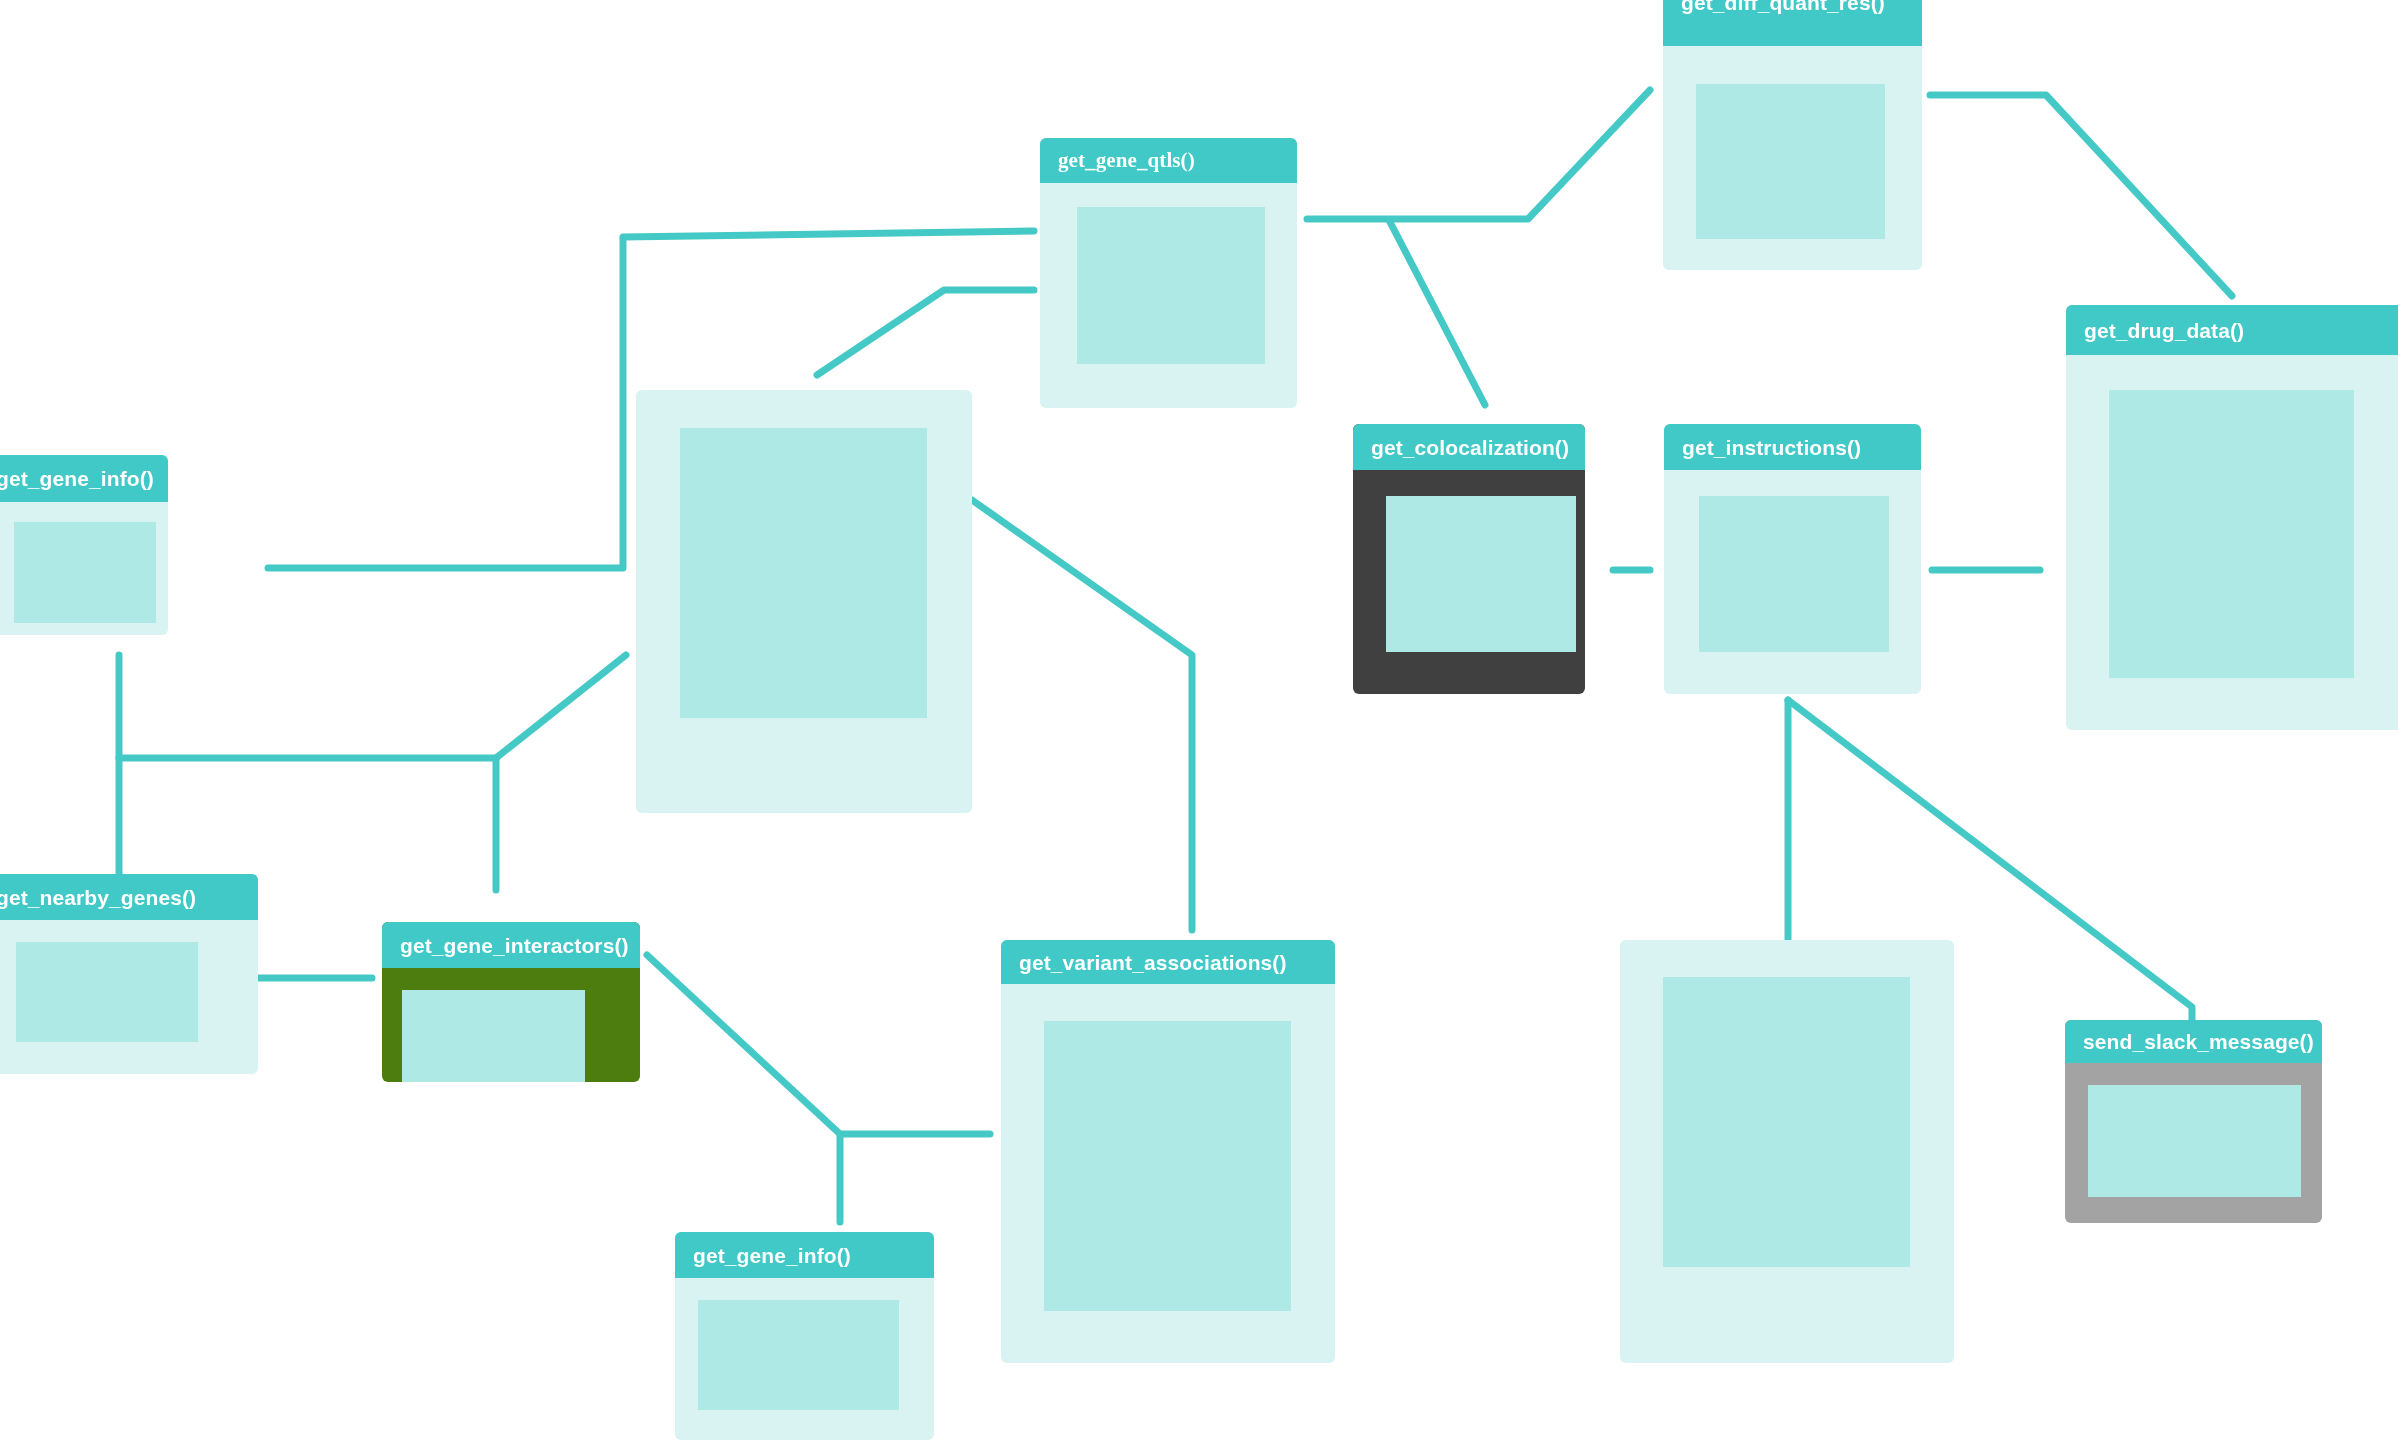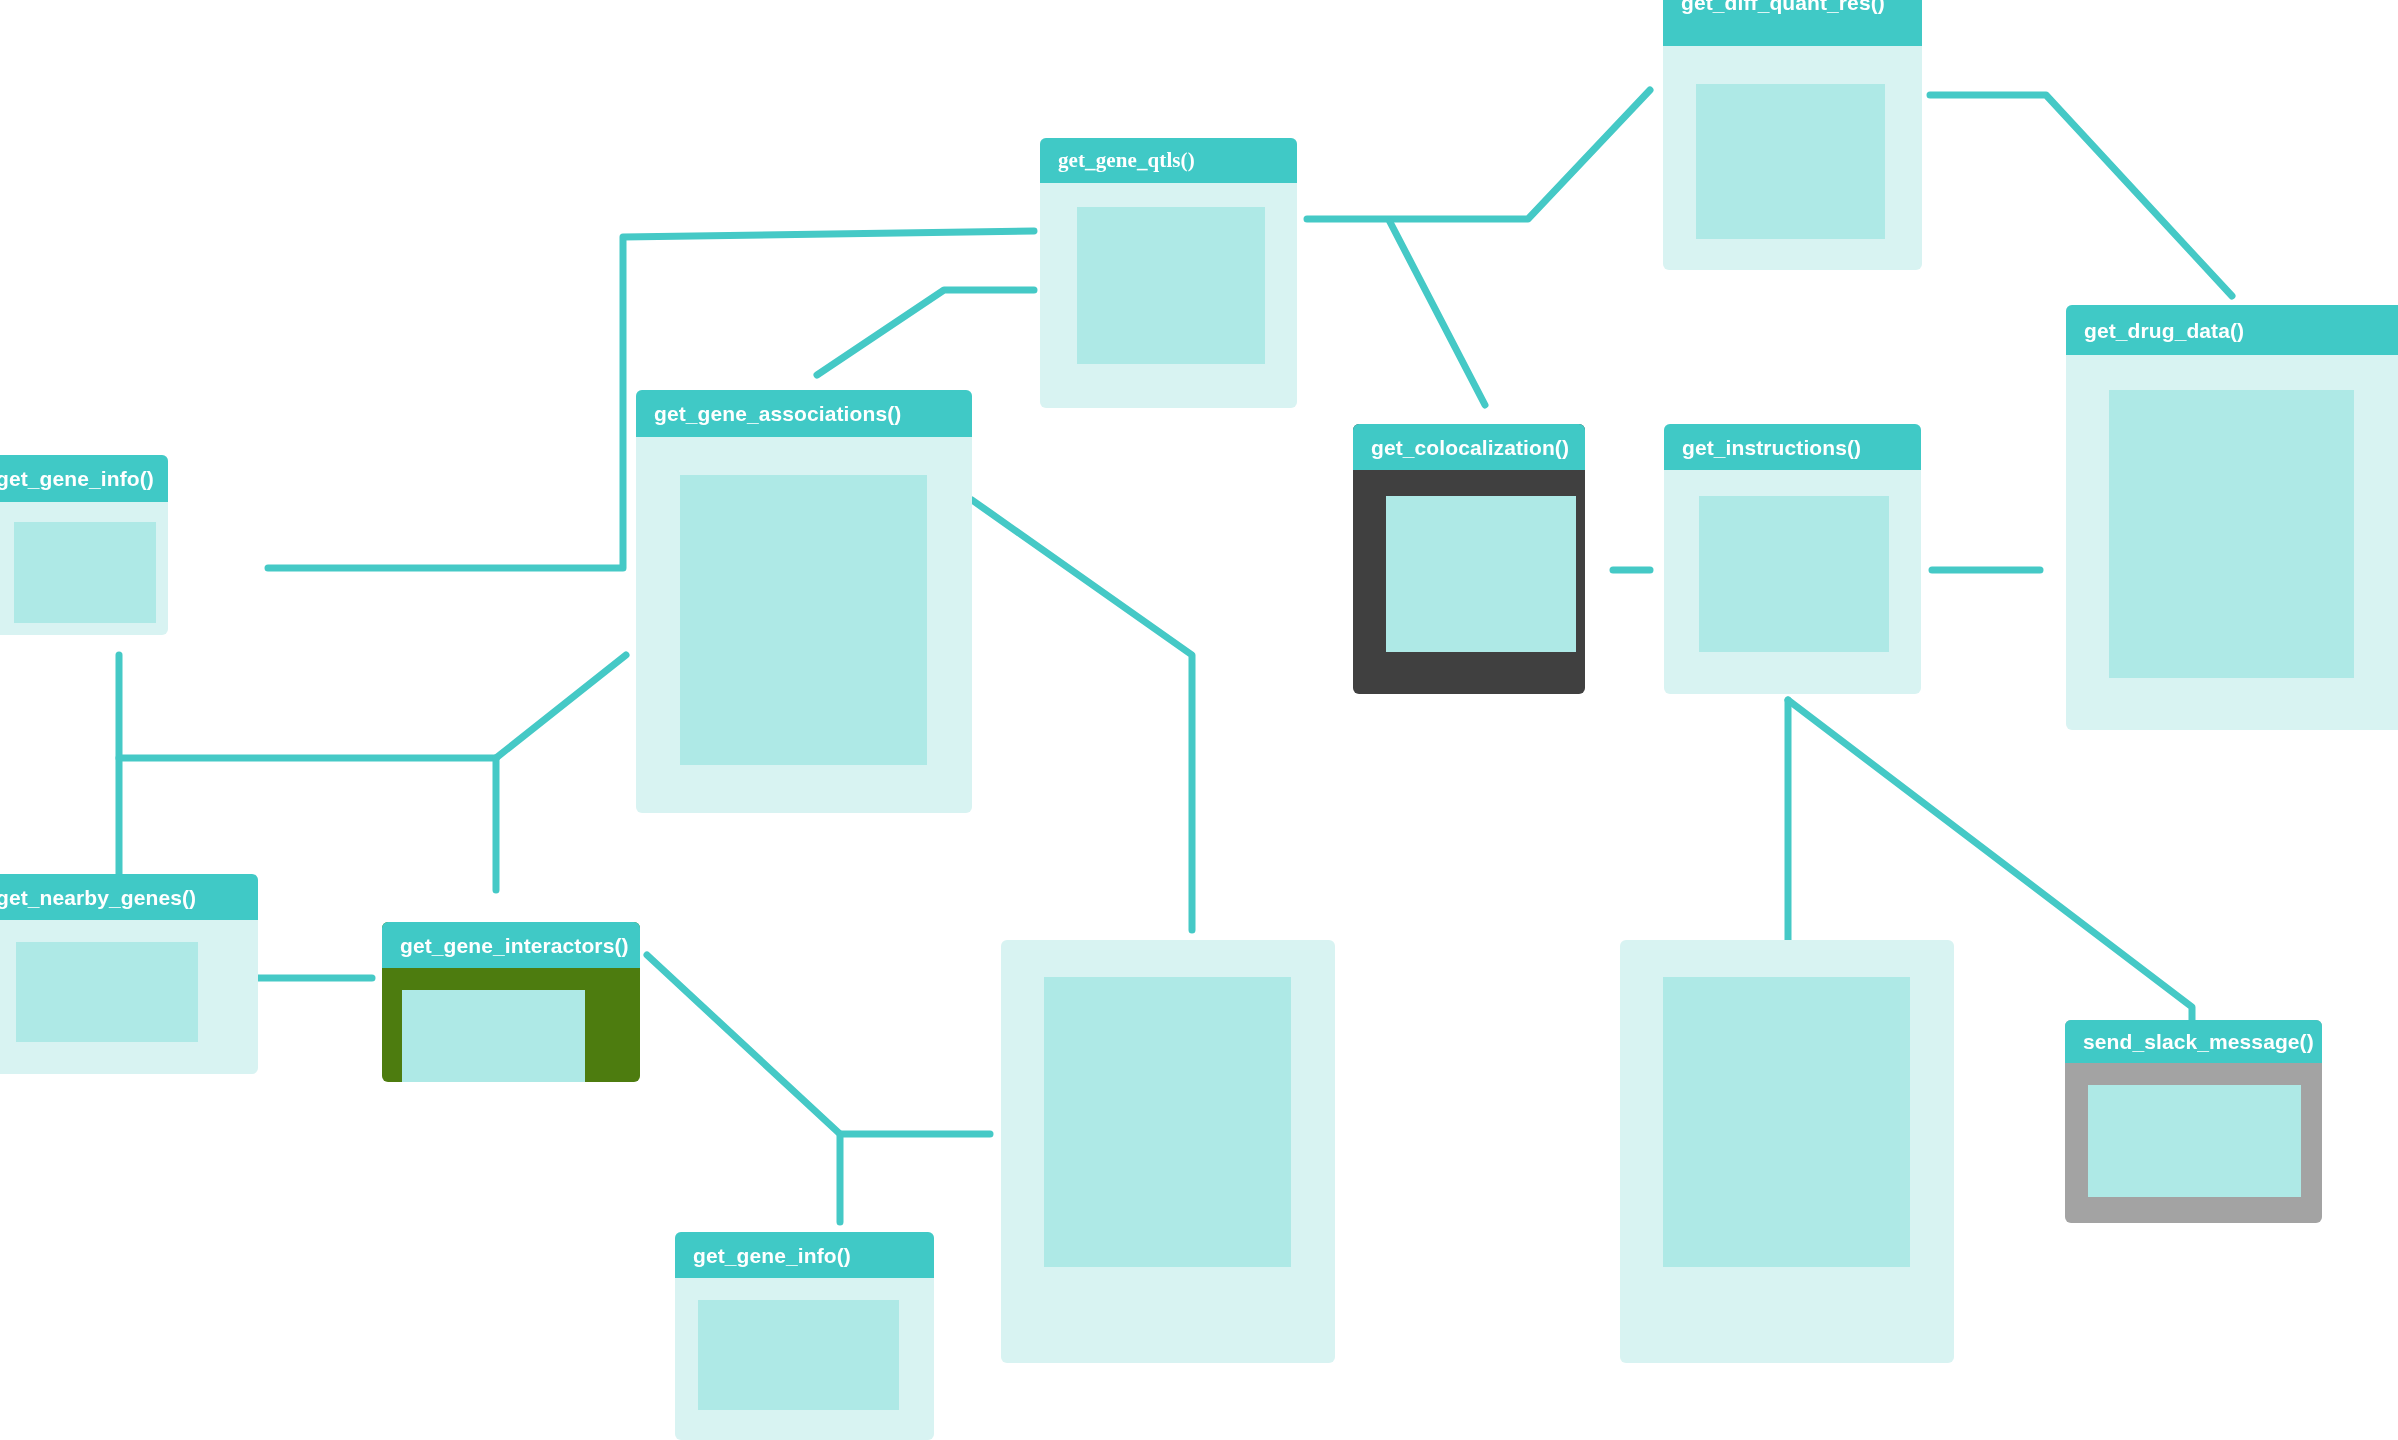--- a/index.html
+++ b/index.html
@@ -107,23 +107,20 @@
       </div>
       <div class="node" style="left: 2066px; top: 305px; width: 370px; height: 425px; background: rgb(216, 243, 242);">
         <div class="node-header" style="height: 50px; background: rgb(64, 201, 198);">
           <span>get_drug_data()</span>
         </div>
         <div class="node-body" style="height: 375px;">
           <div class="node-panel" style="left: 43px; top: 35px; width: 245px; height: 288px; background: rgb(174, 233, 230);"></div>
         </div>
       </div>
       <div class="node" style="left: 636px; top: 390px; width: 336px; height: 423px; background: rgb(216, 243, 242);">
-        <div class="node-header" style="height: 47px; background: rgb(64, 201, 198);">
-          <span>get_gene_associations()</span>
-        </div>
         <div class="node-body" style="height: 376px;">
           <div class="node-panel" style="left: 44px; top: 38px; width: 247px; height: 290px; background: rgb(174, 233, 230);"></div>
         </div>
       </div>
       <div class="node" style="left: 1353px; top: 424px; width: 232px; height: 270px; background: #404040;">
         <div class="node-header" style="height: 46px; background: rgb(64, 201, 198);">
           <span>get_colocalization()</span>
         </div>
         <div class="node-body" style="height: 224px;">
           <div class="node-panel" style="left: 33px; top: 26px; width: 190px; height: 156px; background: rgb(174, 233, 230);"></div>
@@ -147,20 +144,23 @@
       </div>
       <div class="node" style="left: 382px; top: 922px; width: 258px; height: 160px; background: #4d7c0f;">
         <div class="node-header" style="height: 46px; background: rgb(64, 201, 198);">
           <span>get_gene_interactors()</span>
         </div>
         <div class="node-body" style="height: 154px;">
           <div class="node-panel" style="left: 20px; top: 22px; width: 183px; height: 100px; background: rgb(174, 233, 230);"></div>
         </div>
       </div>
       <div class="node" style="left: 1001px; top: 940px; width: 334px; height: 423px; background: rgb(216, 243, 242);">
+        <div class="node-header" style="height: 44px; background: rgb(64, 201, 198);">
+          <span>get_variant_associations()</span>
+        </div>
         <div class="node-body" style="height: 379px;">
           <div class="node-panel" style="left: 43px; top: 37px; width: 247px; height: 290px; background: rgb(174, 233, 230);"></div>
         </div>
       </div>
       <div class="node" style="left: 1620px; top: 940px; width: 334px; height: 423px; background: rgb(216, 243, 242);">
         <div class="node-body" style="height: 376px;">
           <div class="node-panel" style="left: 43px; top: 37px; width: 247px; height: 290px; background: rgb(174, 233, 230);"></div>
         </div>
       </div>
       <div class="node" style="left: 2065px; top: 1020px; width: 257px; height: 203px; background: #a3a3a3;">

